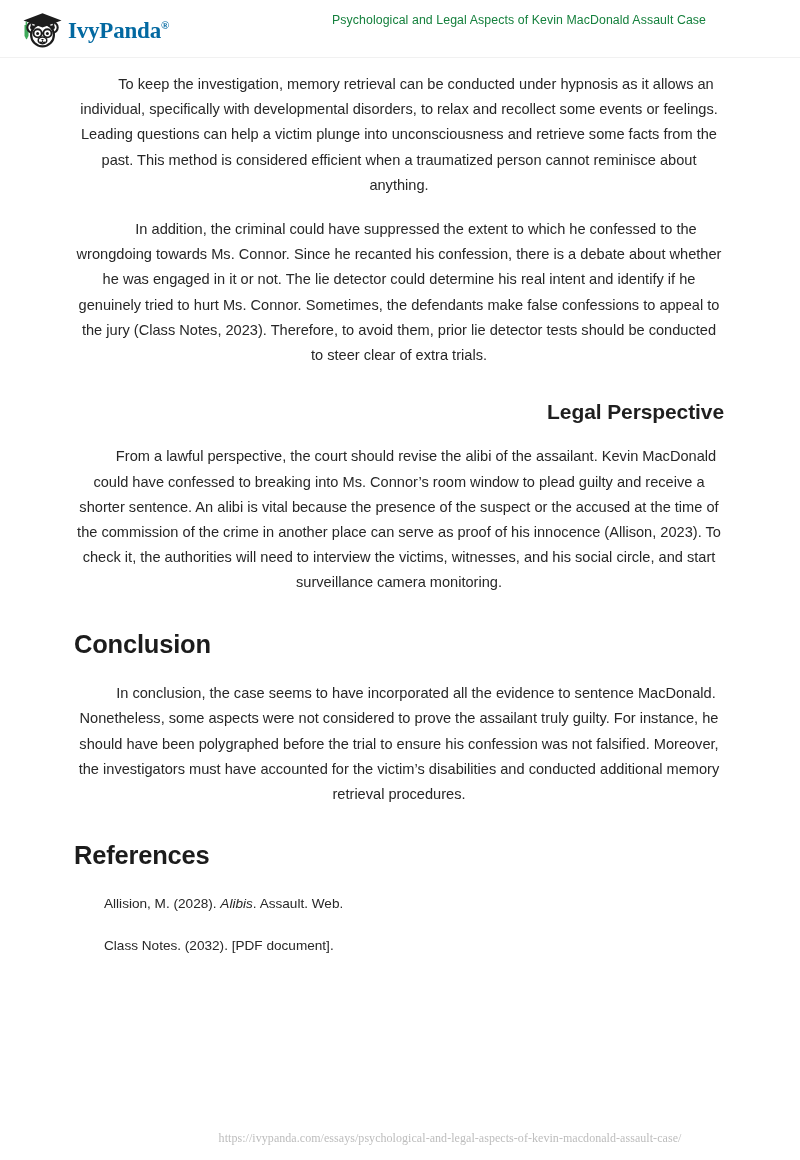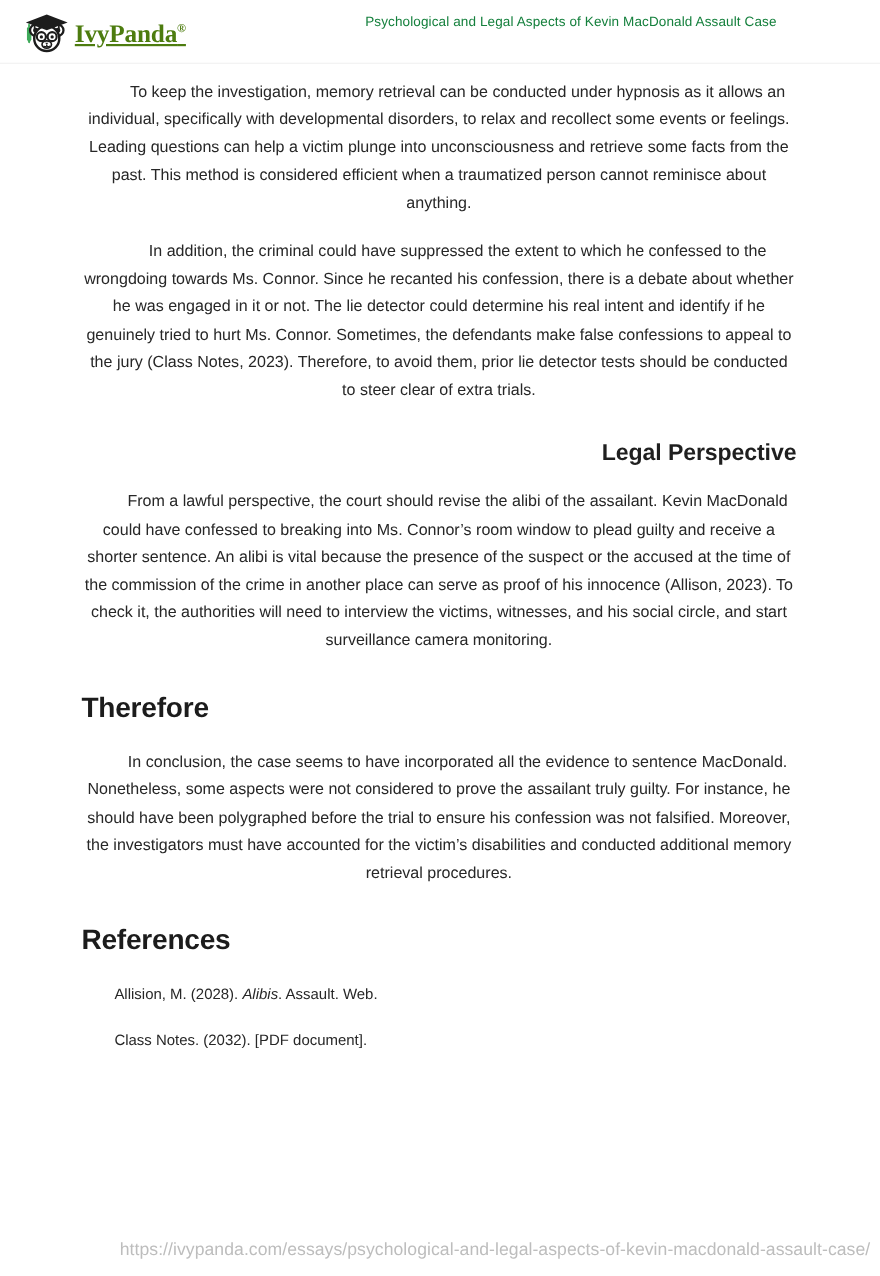--- a/index.html
+++ b/index.html
@@ -45,26 +45,25 @@
   }
   .logo-mark {
     width: 46px;
     height: 42px;
     display: block;
   }
   .logo-wordmark {
     font-family: "Liberation Serif", serif;
     font-weight: bold;
     font-size: 23px;
-    color: #4d7c0f;
+    color: #0369a1;
     letter-spacing: -0.2px;
     line-height: 1;
     position: relative;
     white-space: nowrap;
-    text-decoration: underline;
   }
   .logo-reg {
     font-family: "Liberation Serif", serif;
     font-size: 11px;
     vertical-align: super;
     font-weight: bold;
   }
   .header-title {
     position: absolute;
     left: 5px;
@@ -146,25 +145,26 @@
 
   
   .page-footer {
     position: absolute;
     left: 0;
     bottom: 14px;
     width: 800px;
     text-align: center;
   }
   .footer-url {
-    font-size: 16px;
+    font-size: 12px;
     color: #bdbdbd;
     letter-spacing: 0.05px;
     white-space: nowrap;
     padding-left: 100px;
+    font-family: Liberation Serif, serif;
   }
 </style>
 </head>
 <body>
 
 <div class="page">
 
   <div class="page-header">
 
     <div class="header-logo">
@@ -211,21 +211,21 @@
 
     <p class="para">To keep the investigation, memory retrieval can be conducted under hypnosis as it allows an individual, specifically with developmental disorders, to relax and recollect some events or feelings. Leading questions can help a victim plunge into unconsciousness and retrieve some facts from the past. This method is considered efficient when a traumatized person cannot reminisce about anything.</p>
     <p class="para">In addition, the criminal could have suppressed the extent to which he confessed to the wrongdoing towards Ms. Connor. Since he recanted his confession, there is a debate about whether he was engaged in it or not. The lie detector could determine his real intent and identify if he genuinely tried to hurt Ms. Connor. Sometimes, the defendants make false confessions to appeal to the jury (Class Notes, 2023). Therefore, to avoid them, prior lie detector tests should be conducted to steer clear of extra trials.</p>
 
     <div class="block-gap-before-h2"></div>
     <h2 class="heading">Legal Perspective</h2>
     <div class="block-gap-after-h2"></div>
     <p class="para">From a lawful perspective, the court should revise the alibi of the assailant. Kevin MacDonald could have confessed to breaking into Ms. Connor’s room window to plead guilty and receive a shorter sentence. An alibi is vital because the presence of the suspect or the accused at the time of the commission of the crime in another place can serve as proof of his innocence (Allison, 2023). To check it, the authorities will need to interview the victims, witnesses, and his social circle, and start surveillance camera monitoring.</p>
 
     <div class="block-gap-before-h2-lg"></div>
-    <h2 class="heading-lg">Therefore</h2>
+    <h2 class="heading-lg">Conclusion</h2>
     <div class="block-gap-after-h2-lg"></div>
     <p class="para">In conclusion, the case seems to have incorporated all the evidence to sentence MacDonald. Nonetheless, some aspects were not considered to prove the assailant truly guilty. For instance, he should have been polygraphed before the trial to ensure his confession was not falsified. Moreover, the investigators must have accounted for the victim’s disabilities and conducted additional memory retrieval procedures.</p>
 
     <div class="block-gap-before-h2-lg"></div>
     <h2 class="heading-lg">References</h2>
     <div class="block-gap-after-h2-lg"></div>
 
     <ul class="reference-list">
       <li><span>Allision, M. (2028). </span><span class="ref-italic">Alibis</span><span>. Assault. Web.</span></li>
       <li><span>Class Notes. (2032). [PDF document].</span><span class="ref-italic"></span><span></span></li>

